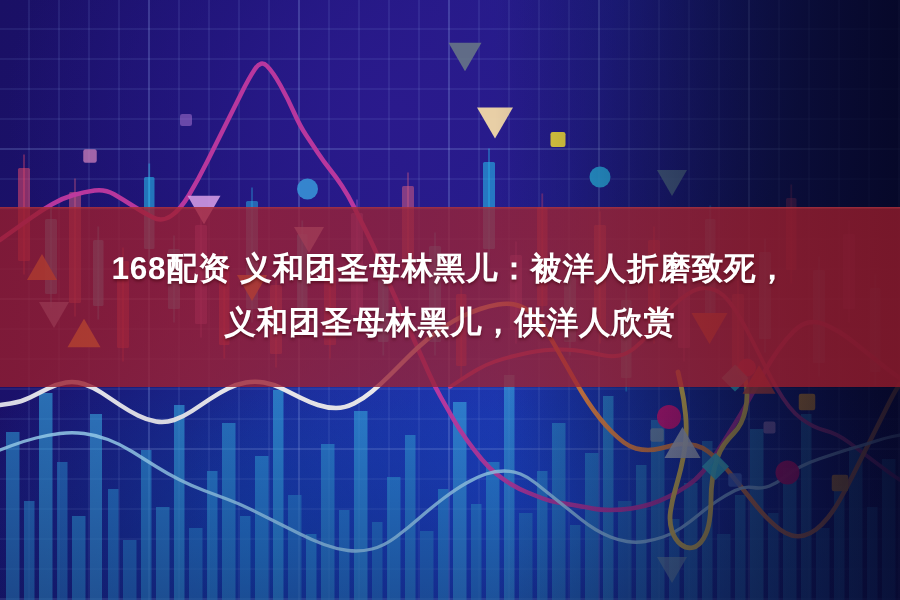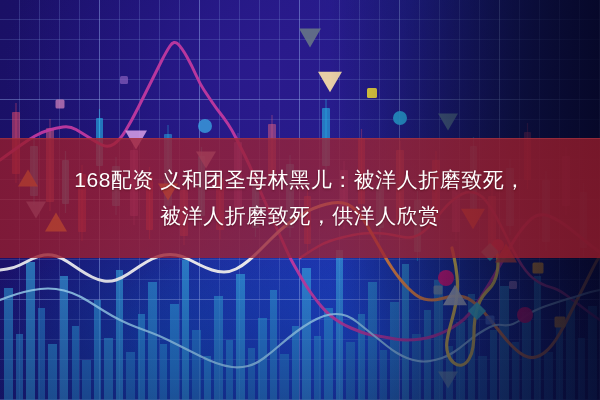--- a/index.html
+++ b/index.html
@@ -65,21 +65,21 @@
     background:rgba(180,60,70,.5);
   }
   .headline{
     position:absolute;left:0;top:138px;width:600px;height:120px;
     display:flex;flex-direction:column;align-items:center;justify-content:center;
     gap:6px;
   }
   .headline div{
     color:#ffffff;
     font-size:21px;
-    font-weight:normal;
+    font-weight:bold;
     letter-spacing:.5px;
     line-height:30px;
     text-shadow:0 1px 2px rgba(60,0,10,.55);
     white-space:nowrap;
   }
 </style>
 </head>
 <body>
 
 <div id="stage">
@@ -264,16 +264,16 @@
     </svg>
 
   <div class="bg-darkright"></div>
   <div class="grid-mask-bottom"></div>
 
   <div class="band"></div>
   <div class="band-top-line"></div>
 
   <div class="headline">
     <div>168配资 义和团圣母林黑儿：被洋人折磨致死，</div>
-    <div>被洋人折磨致死，供洋人欣赏</div>
+    <div>义和团圣母林黑儿，供洋人欣赏</div>
   </div>
 
 </div>
 
 </body></html>

